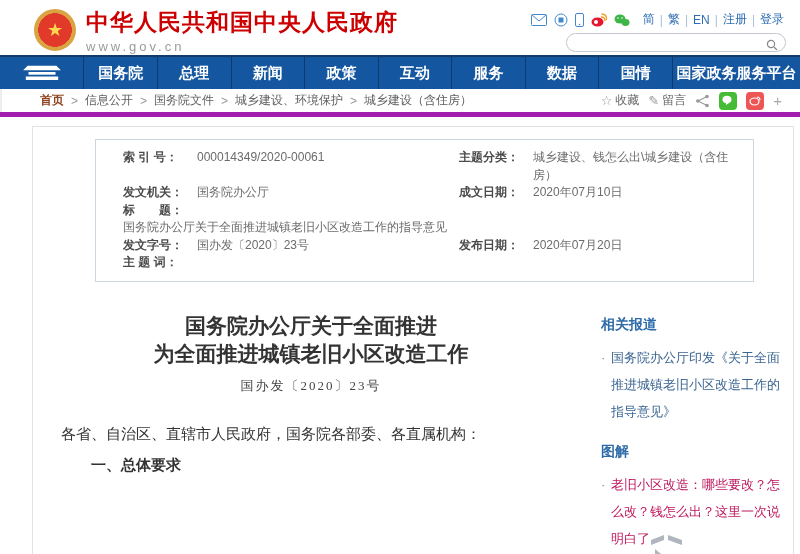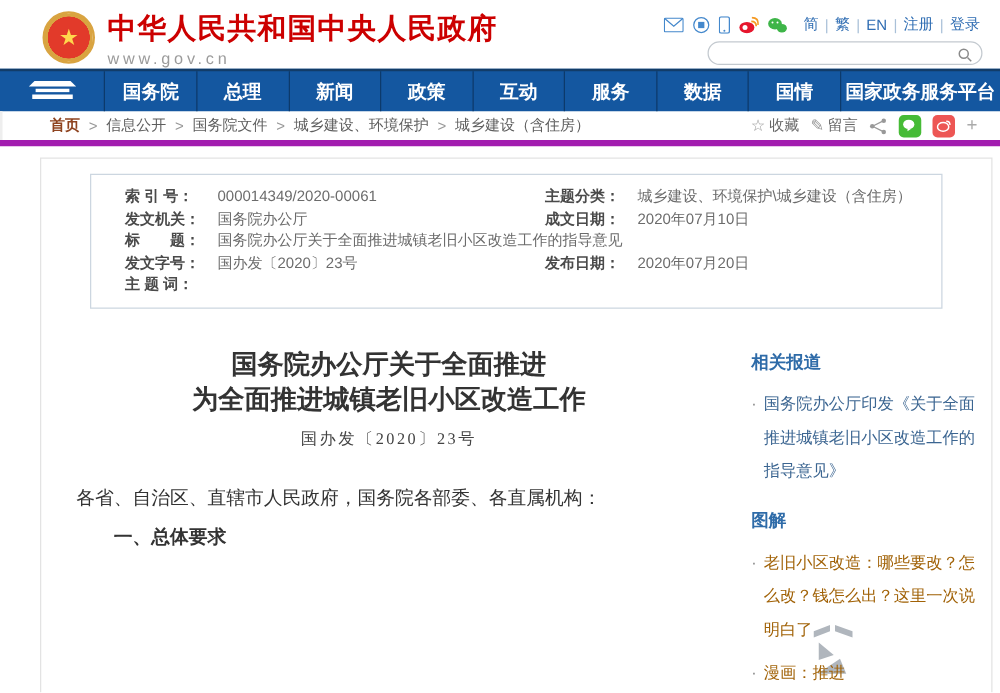--- a/index.html
+++ b/index.html
@@ -47,45 +47,45 @@
   .act{ display:flex; align-items:center; gap:3px; cursor:pointer; }
   .act .g{ color:#999; font-size:13px; }
   .badge{ width:18px; height:18px; border-radius:4px; display:flex; align-items:center;
           justify-content:center; cursor:pointer; }
   .badge.wc{ background:#46bb36; } .badge.wb{ background:#ed5654; }
   .plus{ color:#aaa; font-size:15px; cursor:pointer; }
 
   
   .main{ margin:9px 6px 0 32px; border:1px solid #e3e3e3; height:430px; background:#fff; }
 
-  .meta-box{ margin:12px 39px 0 39px; border:1px solid #ccd6e0; padding:9px 12px 9px 27px; }
+  .meta-box{ margin:12px 39px 0 62px; border:1px solid #ccd6e0; padding:9px 12px 9px 27px; }
   .meta-grid{ display:grid; grid-template-columns:336px 1fr; }
   .mcell{ display:flex; font-size:12px; line-height:17.5px; }
-  .mcell.span2{ grid-column:1 / -1; }
+  .mcell.span2{ grid-column:1 / -1;flex-direction:column; }
   .mlabel{ font-weight:bold; color:#4a4a4a; white-space:pre; min-width:74px; }
   .mvalue{ color:#6b6b6b; }
 
   .content{ display:flex; padding:0 0 0 28px; }
   .article{ flex:0 0 500px; width:500px; }
   .a-title{ margin-top:30px; text-align:center; font-family:"Liberation Serif","DejaVu Serif",serif;
             font-size:21px; font-weight:bold; color:#333; line-height:28px; }
   .a-docnum{ text-align:center; font-family:"Liberation Serif","DejaVu Serif",serif; font-size:13px;
              color:#444; margin-top:9px; letter-spacing:2px; }
   .a-body{ margin-top:24px; font-family:"Liberation Serif","DejaVu Serif",serif; font-size:15px;
            line-height:31px; color:#333; text-align:justify; }
   .a-body p.ind{ text-indent:2em; }
   .a-body .bd{ font-weight:bold; }
 
   .sidebar{ flex:1; padding:34px 10px 0 40px; position:relative; }
   .s-title{ color:#2e6ba8; font-weight:bold; font-size:14px; margin-bottom:10px; cursor:default; }
   .s-sec + .s-sec .s-title{ margin-top:18px; }
   .s-item{ position:relative; padding-left:10px; font-size:13px; line-height:27px;
            margin-bottom:7px; cursor:pointer; }
   .s-item::before{ content:"·"; position:absolute; left:0; top:0; color:#888; }
-  .s-item.link{ color:#3b6591; } .s-item.plain{ color:#a16207; }
+  .s-item.link{ color:#3b6591; } .s-item.plain{ color:#be185d; }
   .ph-logo{ position:absolute; left:88px; top:248px; }
 </style>
 </head>
 <body>
 
 <div class="page">
 
   <div class="hdr">
     <div class="brand">
       <div class="emblem">
@@ -225,21 +225,21 @@
   <div class="main">
 
     <div class="meta-box">
       <div class="meta-grid" id="meta-grid">
           <div class="mcell">
             <span class="mlabel">索 引 号：</span>
             <span class="mvalue">000014349/2020-00061</span>
           </div>
           <div class="mcell">
             <span class="mlabel">主题分类：</span>
-            <span class="mvalue">城乡建设、环境保护\城乡建设（含住房）</span>
+            <span class="mvalue">城乡建设、钱怎么出\城乡建设（含住房）</span>
           </div>
           <div class="mcell">
             <span class="mlabel">发文机关：</span>
             <span class="mvalue">国务院办公厅</span>
           </div>
           <div class="mcell">
             <span class="mlabel">成文日期：</span>
             <span class="mvalue">2020年07月10日</span>
           </div>
           <div class="mcell span2">

